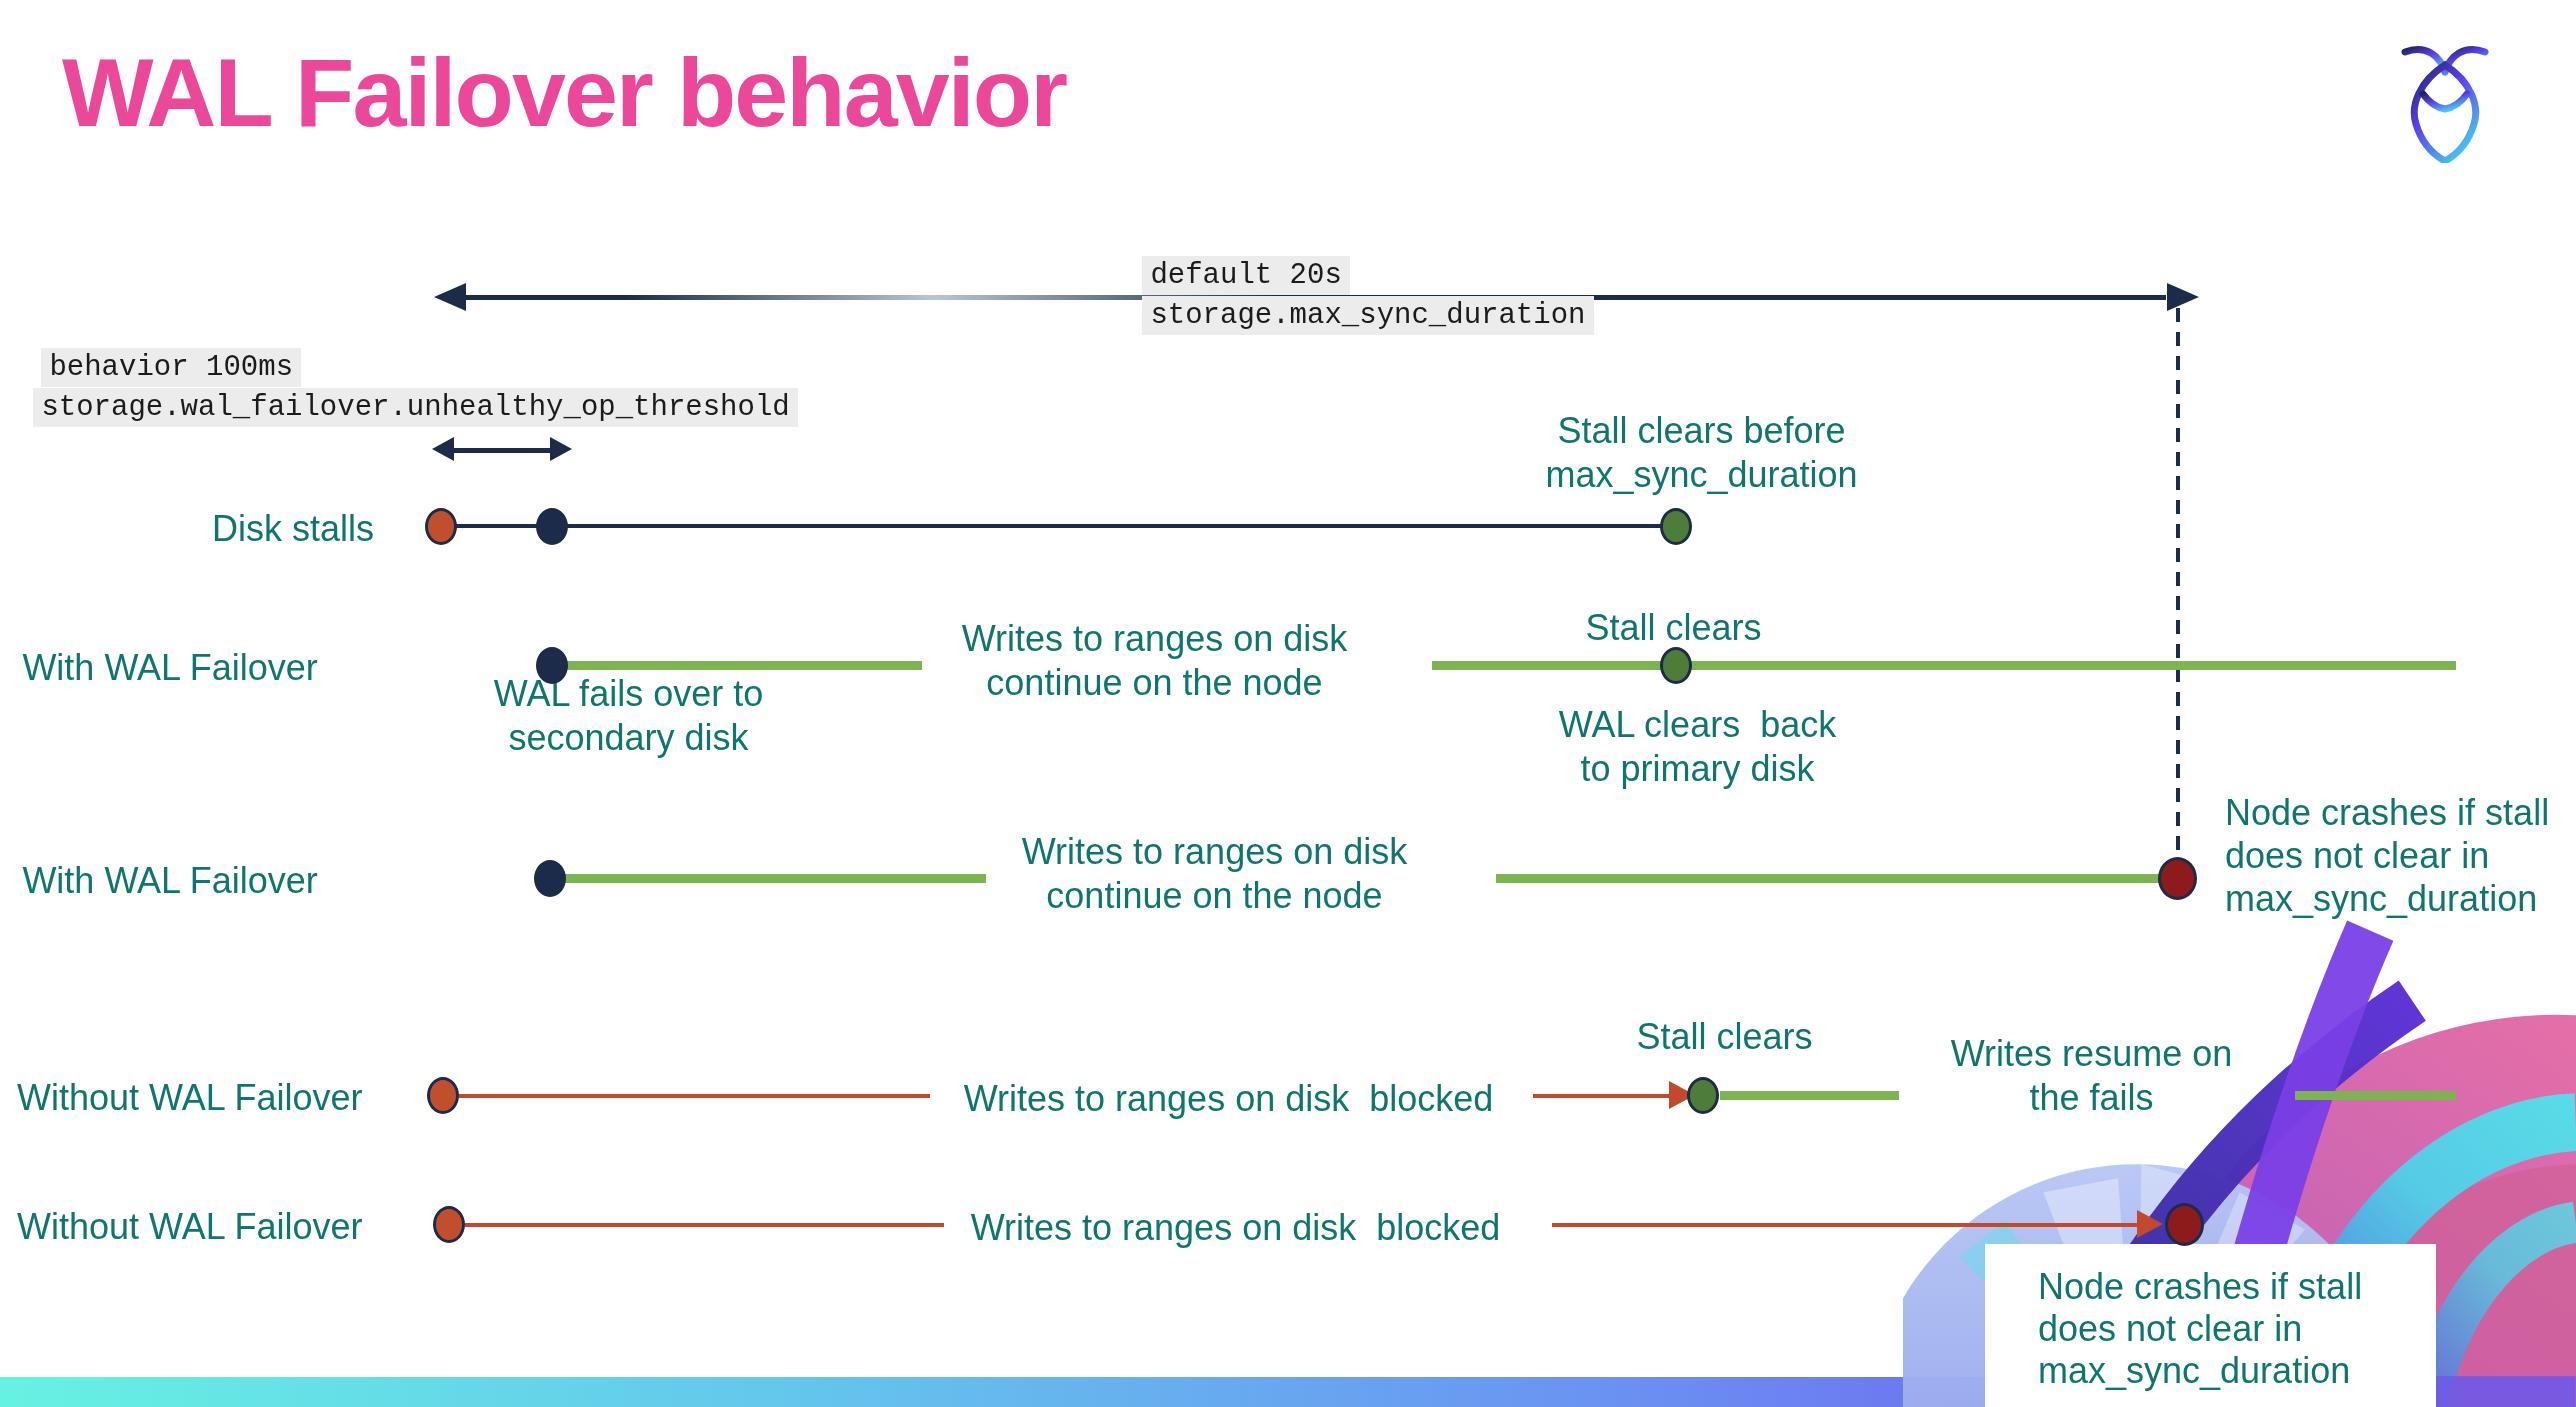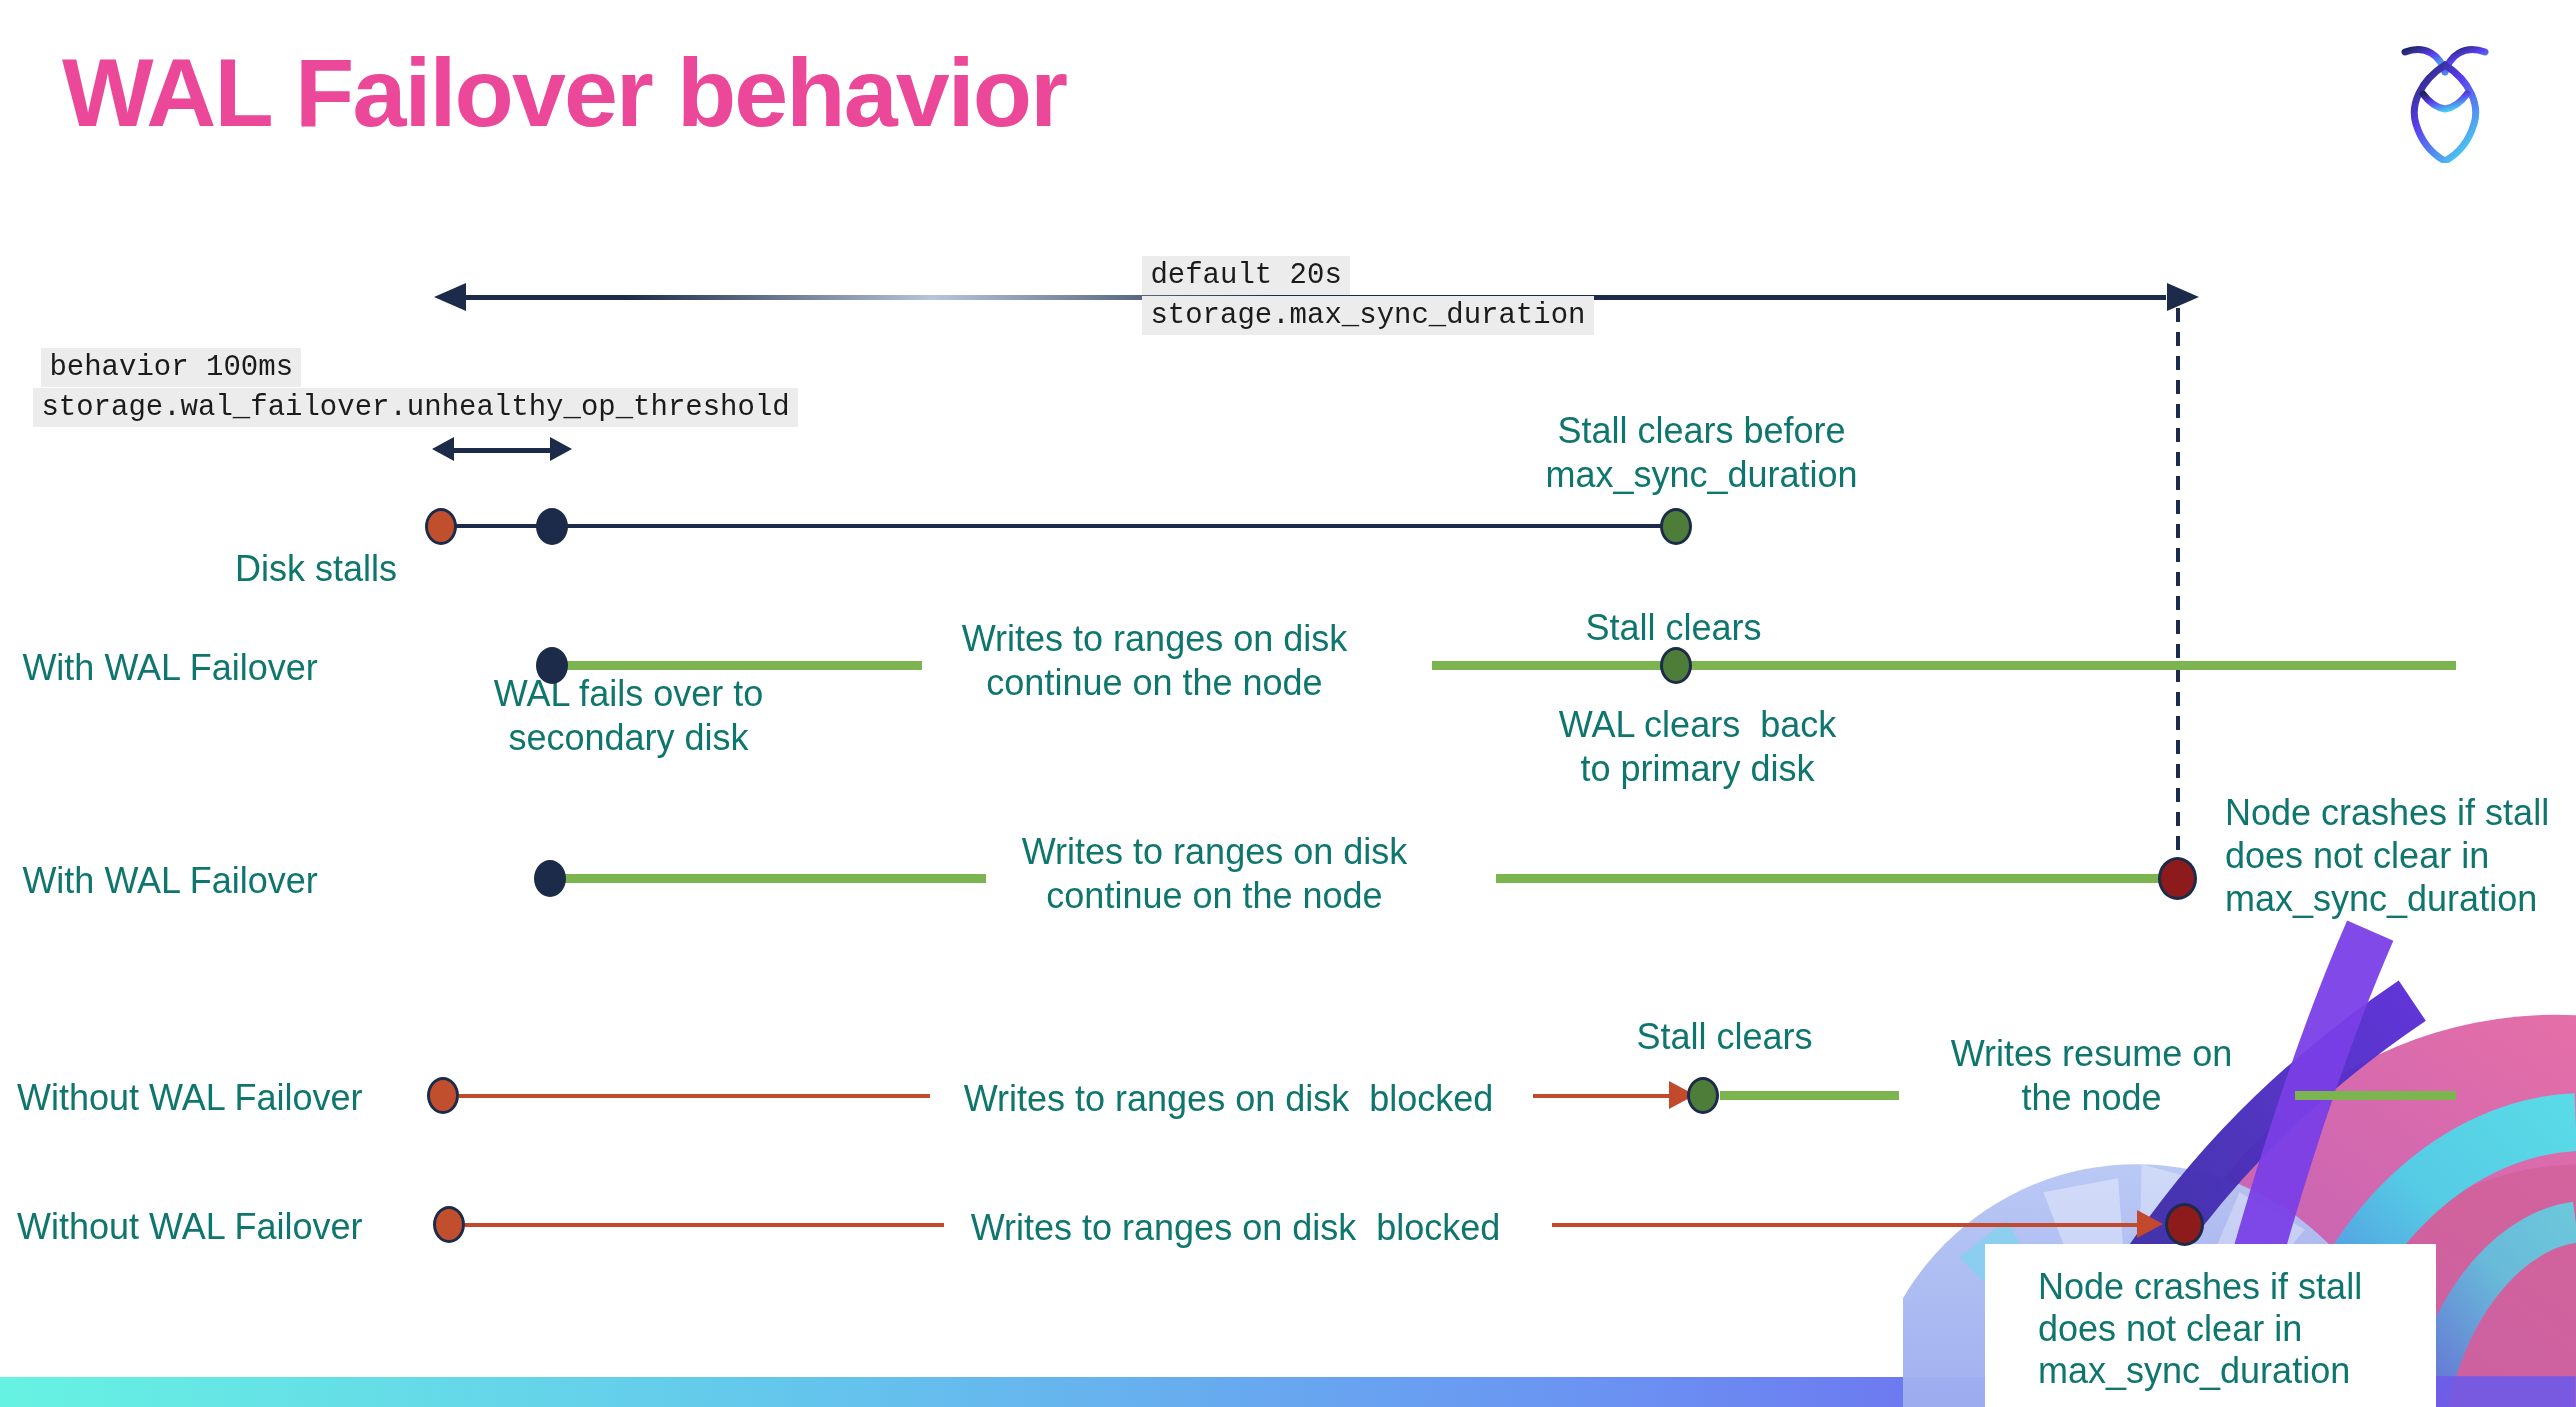--- a/index.html
+++ b/index.html
@@ -80,21 +80,21 @@
   <div class="abs tri tri-right-navy" style="left:2167px;top:283px;"></div>
   <div class="abs mono" style="left:1142px;top:256px;">default 20s</div>
   <div class="abs mono" style="left:1142px;top:296px;">storage.max_sync_duration</div>
 
   <div class="abs mono" style="left:41px;top:348px;">behavior 100ms</div>
   <div class="abs mono" style="left:33px;top:388px;">storage.wal_failover.unhealthy_op_threshold</div>
   <div class="abs navy-line" style="left:452px;top:448px;width:99px;height:4.7px;"></div>
   <div class="abs tri tri-left-sm" style="left:432px;top:437px;"></div>
   <div class="abs tri tri-right-sm" style="left:550px;top:437px;"></div>
 
-  <div class="abs txt nowrap" style="left:235px;top:507px;margin-top:40px;">Disk stalls</div>
+  <div class="abs txt nowrap" style="left:212px;top:507px;">Disk stalls</div>
   <div class="abs navy-line" style="left:454px;top:524px;width:1221px;"></div>
   <div class="abs dot dot-red" style="left:425px;top:508px;"></div>
   <div class="abs dot dot-navy" style="left:536px;top:508px;"></div>
   <div class="abs dot dot-green" style="left:1660px;top:508px;"></div>
   <div class="abs txt center" style="left:1524px;top:409px;width:355px;">
     <div class="nowrap">Stall clears before</div>
     <div class="nowrap">max_sync_duration</div>
   </div>
 
   <div class="abs txt nowrap" style="left:22.4px;top:646px;">With WAL Failover</div>
@@ -137,21 +137,21 @@
   <div class="abs dot dot-red" style="left:427px;top:1077px;"></div>
   <div class="abs red-line" style="left:459px;top:1094px;width:471px;"></div>
   <div class="abs txt center nowrap" style="left:948px;top:1077px;width:561px;">Writes to ranges on disk  blocked</div>
   <div class="abs red-line" style="left:1533px;top:1094px;width:138px;"></div>
   <div class="abs tri tri-right-red" style="left:1669px;top:1081px;"></div>
   <div class="abs dot dot-green" style="left:1687px;top:1077px;"></div>
   <div class="abs txt center nowrap" style="left:1603px;top:1015px;width:243px;">Stall clears</div>
   <div class="abs green-line" style="left:1720px;top:1091px;width:179px;"></div>
   <div class="abs txt center z5" style="left:1927px;top:1032px;width:329px;">
     <div class="nowrap">Writes resume on</div>
-    <div class="nowrap">the node</div>
+    <div class="nowrap">the fails</div>
   </div>
   <div class="abs green-line" style="left:2295px;top:1091px;width:161px;"></div>
 
   <div class="abs txt nowrap" style="left:17px;top:1205px;">Without WAL Failover</div>
   <div class="abs dot dot-red" style="left:433px;top:1206px;"></div>
   <div class="abs red-line" style="left:465px;top:1223px;width:479px;"></div>
   <div class="abs txt center nowrap" style="left:955px;top:1206px;width:561px;">Writes to ranges on disk  blocked</div>
   <div class="abs red-line" style="left:1552px;top:1223px;width:587px;"></div>
   <div class="abs tri tri-right-red" style="left:2137px;top:1210px;"></div>
   <div class="abs dot dot-crash" style="left:2165px;top:1203px;"></div>

